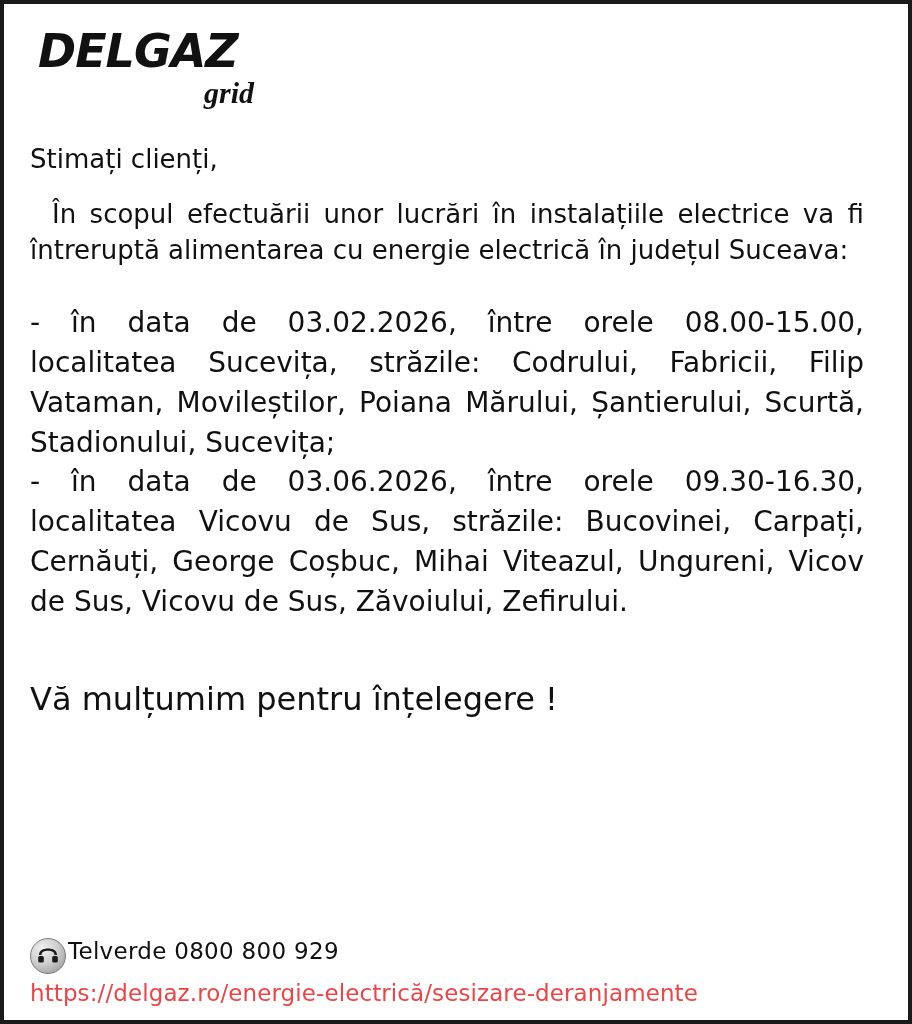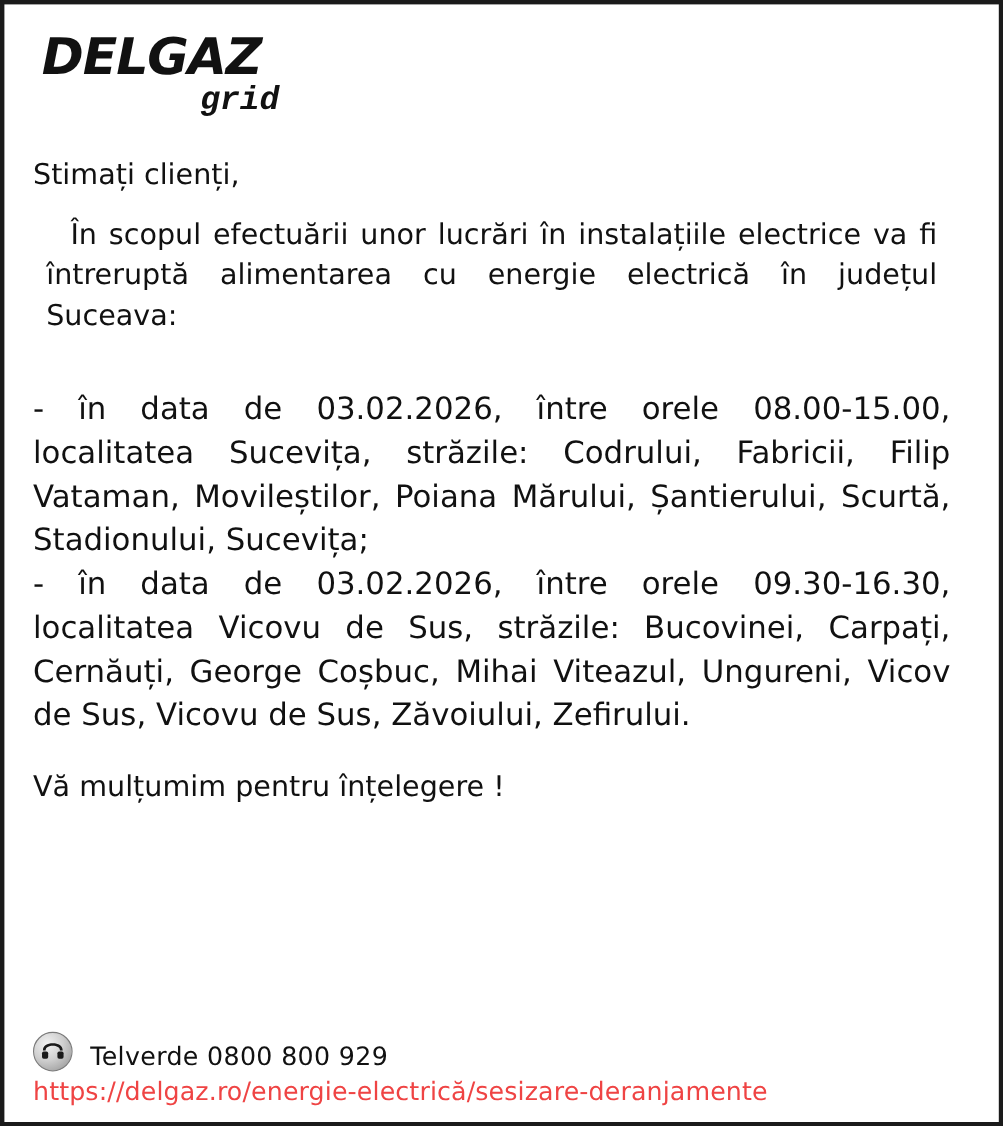--- a/index.html
+++ b/index.html
@@ -31,21 +31,21 @@
   .logo-main {
     font-family: "DejaVu Sans", sans-serif;
     font-weight: bold;
     font-style: italic;
     font-size: 46px;
     letter-spacing: -1px;
     color: #111111;
     line-height: 1.0;
   }
   .logo-sub {
-    font-family: Liberation Mono, monospace;
+    font-family: Liberation Serif, serif;
     font-weight: bold;
     font-style: italic;
     font-size: 30px;
     color: #111111;
     text-align: right;
     line-height: 1.1;
     margin-top: 2px;
     padding-right: 4px;
   }
   
@@ -56,49 +56,49 @@
   .salutation {
     font-size: 26px;
     line-height: 1.25;
     margin-bottom: 20px;
   }
   .para {
     font-size: 26px;
     line-height: 1.42;
     text-align: justify;
     text-justify: inter-word;
-    margin: 12px;
+    margin: 0;
   }
   .para.indent {
     text-indent: 22px;
   }
   .gap-medium { height: 34px; }
   .list-item {
     font-size: 28px;
     line-height: 1.42;
     text-align: justify;
     text-justify: inter-word;
     margin: 0;
   }
   .thanks {
-    font-size: 26px;
+    font-size: 32px;
     line-height: 1.3;
-    margin-top: 30px;
+    margin-top: 58px;
   }
   
   .footer {
     position: absolute;
     left: 26px;
     right: 26px;
     bottom: 14px;
   }
   .phone-row {
     display: flex;
-    align-items: flex-end;
-    gap: 16px;
+    align-items: flex-start;
+    gap: 2px;
   }
   .phone-icon {
     width: 34px;
     height: 34px;
     border-radius: 50%;
     background: radial-gradient(circle at 35% 30%, #f2f2f2 0%, #cfcfcf 45%, #8e8e8e 100%);
     border: 1px solid #7a7a7a;
     display: flex;
     align-items: center;
     justify-content: center;
@@ -129,21 +129,21 @@
 
   <div class="content">
 
     <div class="salutation">Stimați clienți,</div>
 
     <p class="para indent">În scopul efectuării unor lucrări în instalațiile electrice va fi întreruptă alimentarea cu energie electrică în județul Suceava:</p>
 
     <div class="gap-medium"></div>
 
     <p class="list-item">- în data de 03.02.2026, între orele 08.00-15.00, localitatea Sucevița, străzile: Codrului, Fabricii, Filip Vataman, Movileștilor, Poiana Mărului, Șantierului, Scurtă, Stadionului, Sucevița;</p>
-    <p class="list-item">- în data de 03.02.2026, între orele 09.30-16.30, localitatea Vicovu de Sus, străzile: Bucovinei, Carpați, Cernăuți, George Coșbuc, Mihai Viteazul, Ungureni, Vicov de Sus, Vicovu de Sus, Zăvoiului, Zefirului.</p>
+    <p class="list-item">- în data de 03.06.2026, între orele 09.30-16.30, localitatea Vicovu de Sus, străzile: Bucovinei, Carpați, Cernăuți, George Coșbuc, Mihai Viteazul, Ungureni, Vicov de Sus, Vicovu de Sus, Zăvoiului, Zefirului.</p>
 
     <div class="thanks">Vă mulțumim pentru înțelegere !</div>
 
   </div>
 
   <div class="footer">
     <div class="phone-row">
       <span class="phone-icon">
         <svg width="22" height="18" viewBox="0 0 22 18" aria-hidden="true">
           <path d="M2 8 C2 3.5 6 1.5 11 1.5 C16 1.5 20 3.5 20 8 L17.5 8 C17.5 5 14.5 3.7 11 3.7 C7.5 3.7 4.5 5 4.5 8 Z" fill="#1a1a1a"></path>

